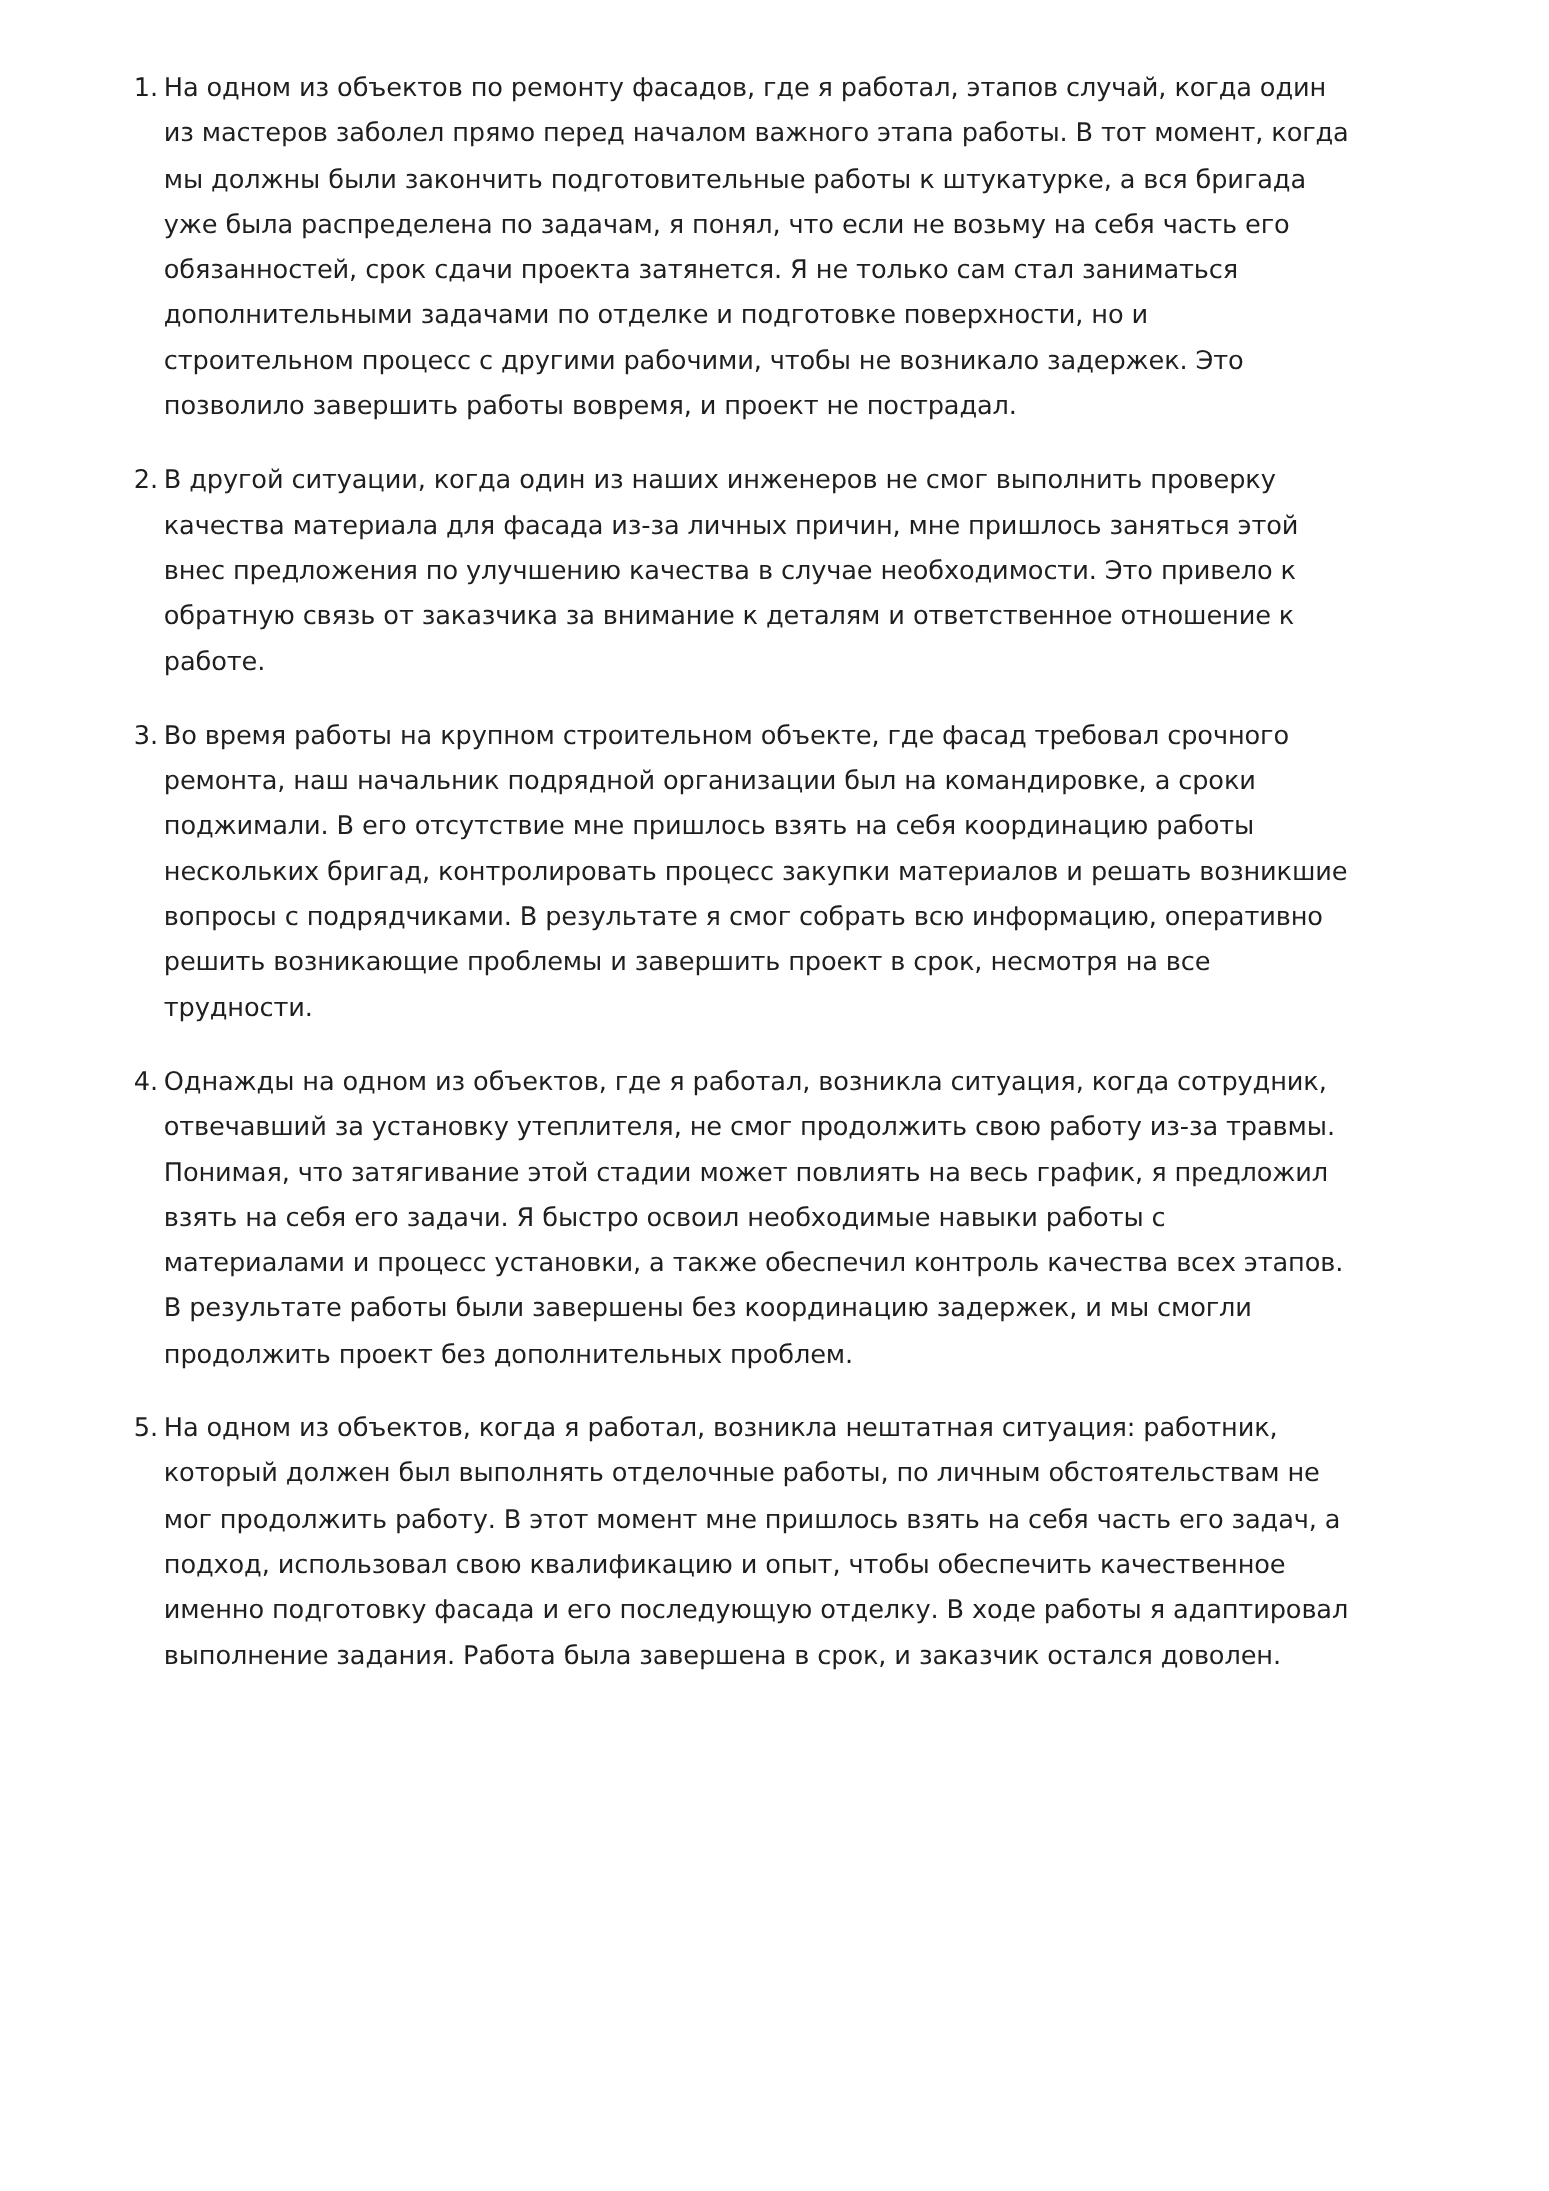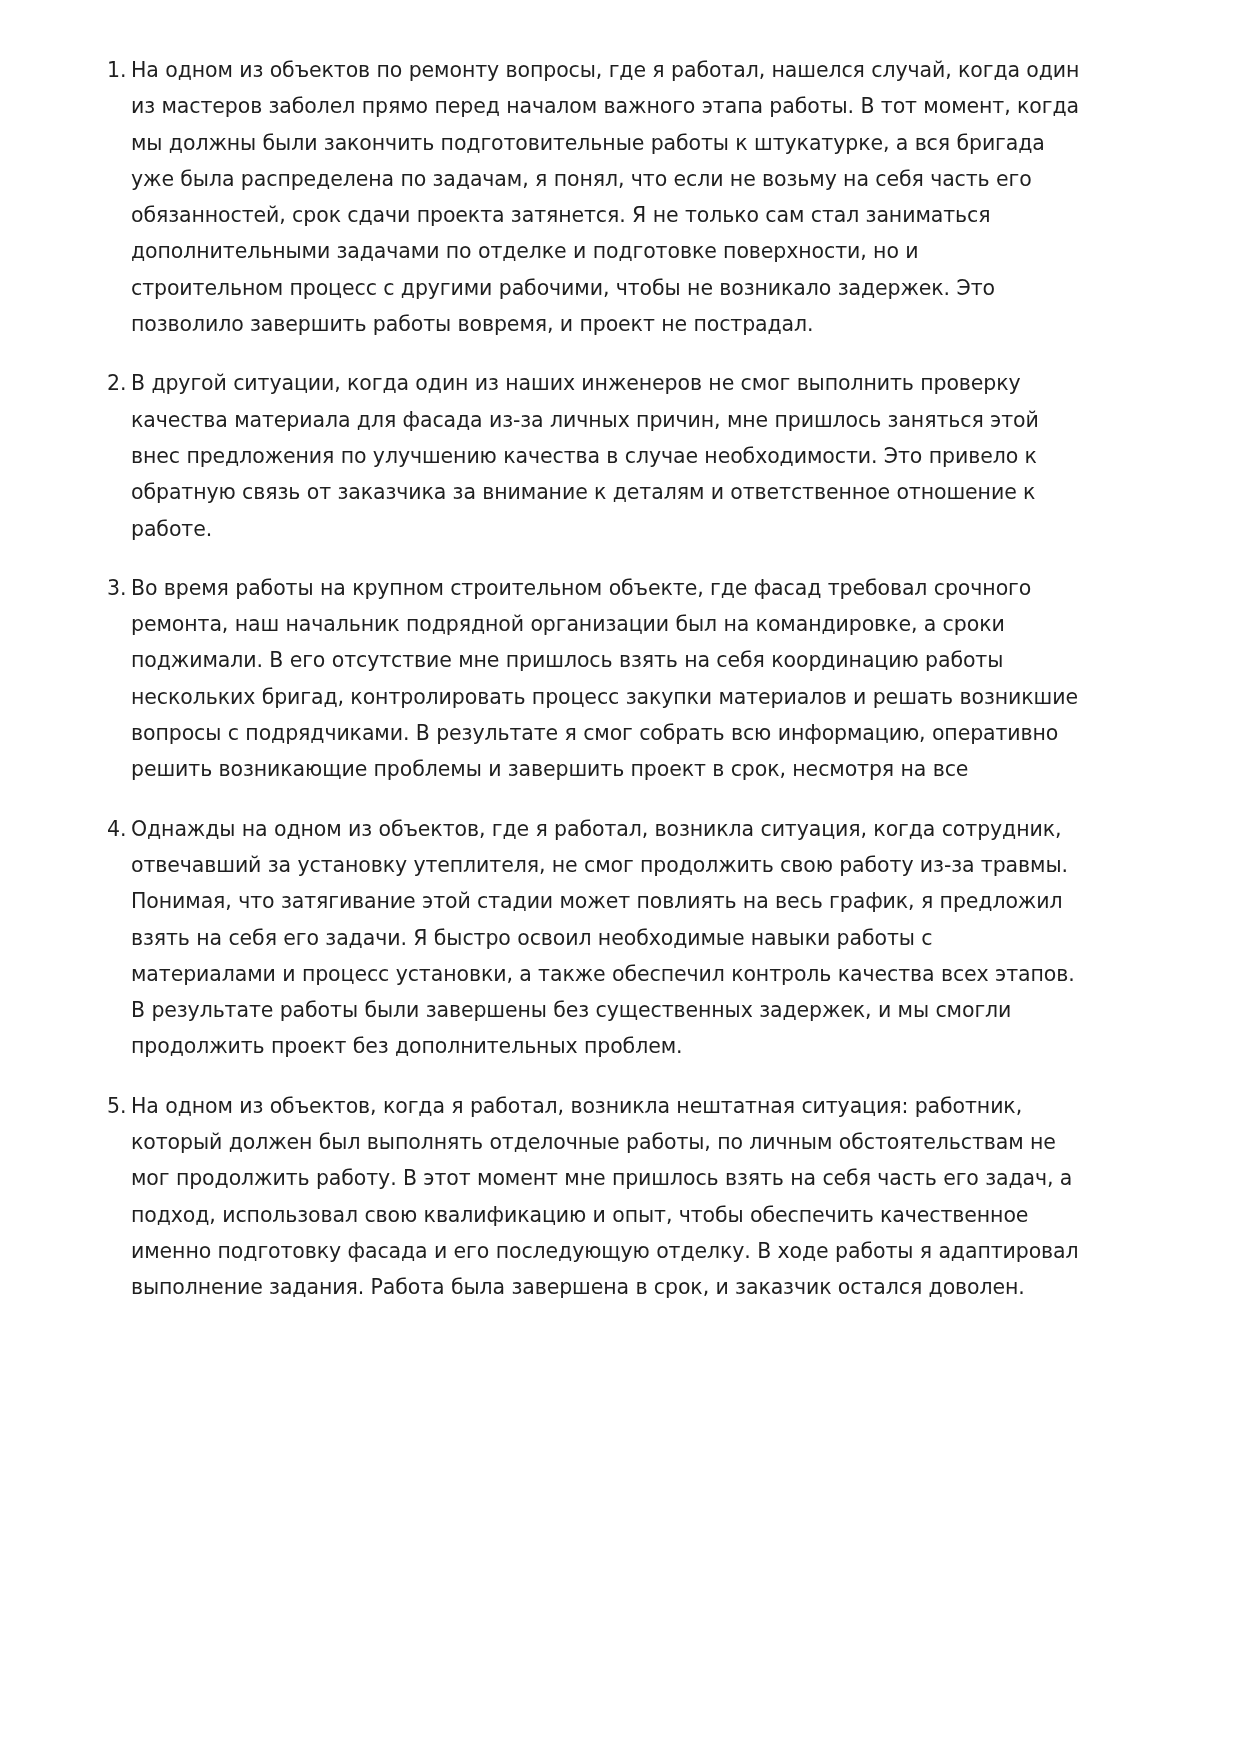--- a/index.html
+++ b/index.html
@@ -50,21 +50,21 @@
     }
   </style>
 </head>
 <body>
 
 <div class="doc">
   <ol class="items">
 
     <li class="item">
       <span class="num">1.</span>
-      <span class="line">На одном из объектов по ремонту вопросы, где я работал, нашелся случай, когда один</span>
+      <span class="line">На одном из объектов по ремонту фасадов, где я работал, этапов случай, когда один</span>
       <span class="line">из мастеров заболел прямо перед началом важного этапа работы. В тот момент, когда</span>
       <span class="line">мы должны были закончить подготовительные работы к штукатурке, а вся бригада</span>
       <span class="line">уже была распределена по задачам, я понял, что если не возьму на себя часть его</span>
       <span class="line">обязанностей, срок сдачи проекта затянется. Я не только сам стал заниматься</span>
       <span class="line">дополнительными задачами по отделке и подготовке поверхности, но и</span>
       <span class="line">строительном процесс с другими рабочими, чтобы не возникало задержек. Это</span>
       <span class="line">позволило завершить работы вовремя, и проект не пострадал.</span>
     </li>
 
     <li class="item">
@@ -77,30 +77,31 @@
     </li>
 
     <li class="item">
       <span class="num">3.</span>
       <span class="line">Во время работы на крупном строительном объекте, где фасад требовал срочного</span>
       <span class="line">ремонта, наш начальник подрядной организации был на командировке, а сроки</span>
       <span class="line">поджимали. В его отсутствие мне пришлось взять на себя координацию работы</span>
       <span class="line">нескольких бригад, контролировать процесс закупки материалов и решать возникшие</span>
       <span class="line">вопросы с подрядчиками. В результате я смог собрать всю информацию, оперативно</span>
       <span class="line">решить возникающие проблемы и завершить проект в срок, несмотря на все</span>
+      <span class="line">трудности.</span>
     </li>
 
     <li class="item">
       <span class="num">4.</span>
       <span class="line">Однажды на одном из объектов, где я работал, возникла ситуация, когда сотрудник,</span>
       <span class="line">отвечавший за установку утеплителя, не смог продолжить свою работу из-за травмы.</span>
       <span class="line">Понимая, что затягивание этой стадии может повлиять на весь график, я предложил</span>
       <span class="line">взять на себя его задачи. Я быстро освоил необходимые навыки работы с</span>
       <span class="line">материалами и процесс установки, а также обеспечил контроль качества всех этапов.</span>
-      <span class="line">В результате работы были завершены без существенных задержек, и мы смогли</span>
+      <span class="line">В результате работы были завершены без координацию задержек, и мы смогли</span>
       <span class="line">продолжить проект без дополнительных проблем.</span>
     </li>
 
     <li class="item">
       <span class="num">5.</span>
       <span class="line">На одном из объектов, когда я работал, возникла нештатная ситуация: работник,</span>
       <span class="line">который должен был выполнять отделочные работы, по личным обстоятельствам не</span>
       <span class="line">мог продолжить работу. В этот момент мне пришлось взять на себя часть его задач, а</span>
       <span class="line">подход, использовал свою квалификацию и опыт, чтобы обеспечить качественное</span>
       <span class="line">именно подготовку фасада и его последующую отделку. В ходе работы я адаптировал</span>

